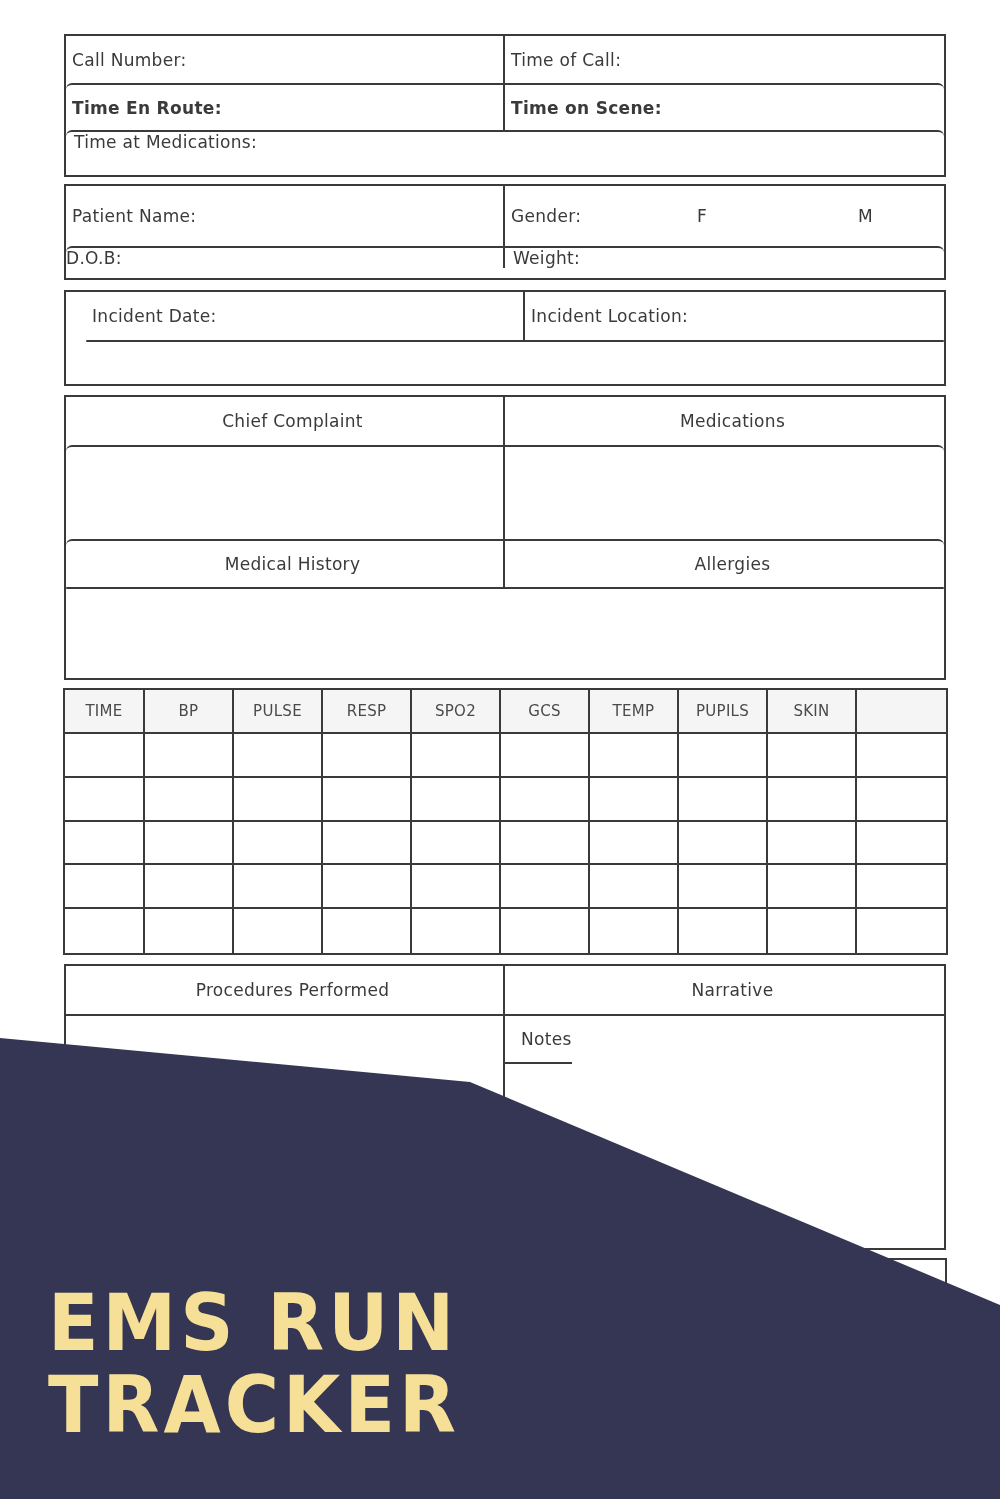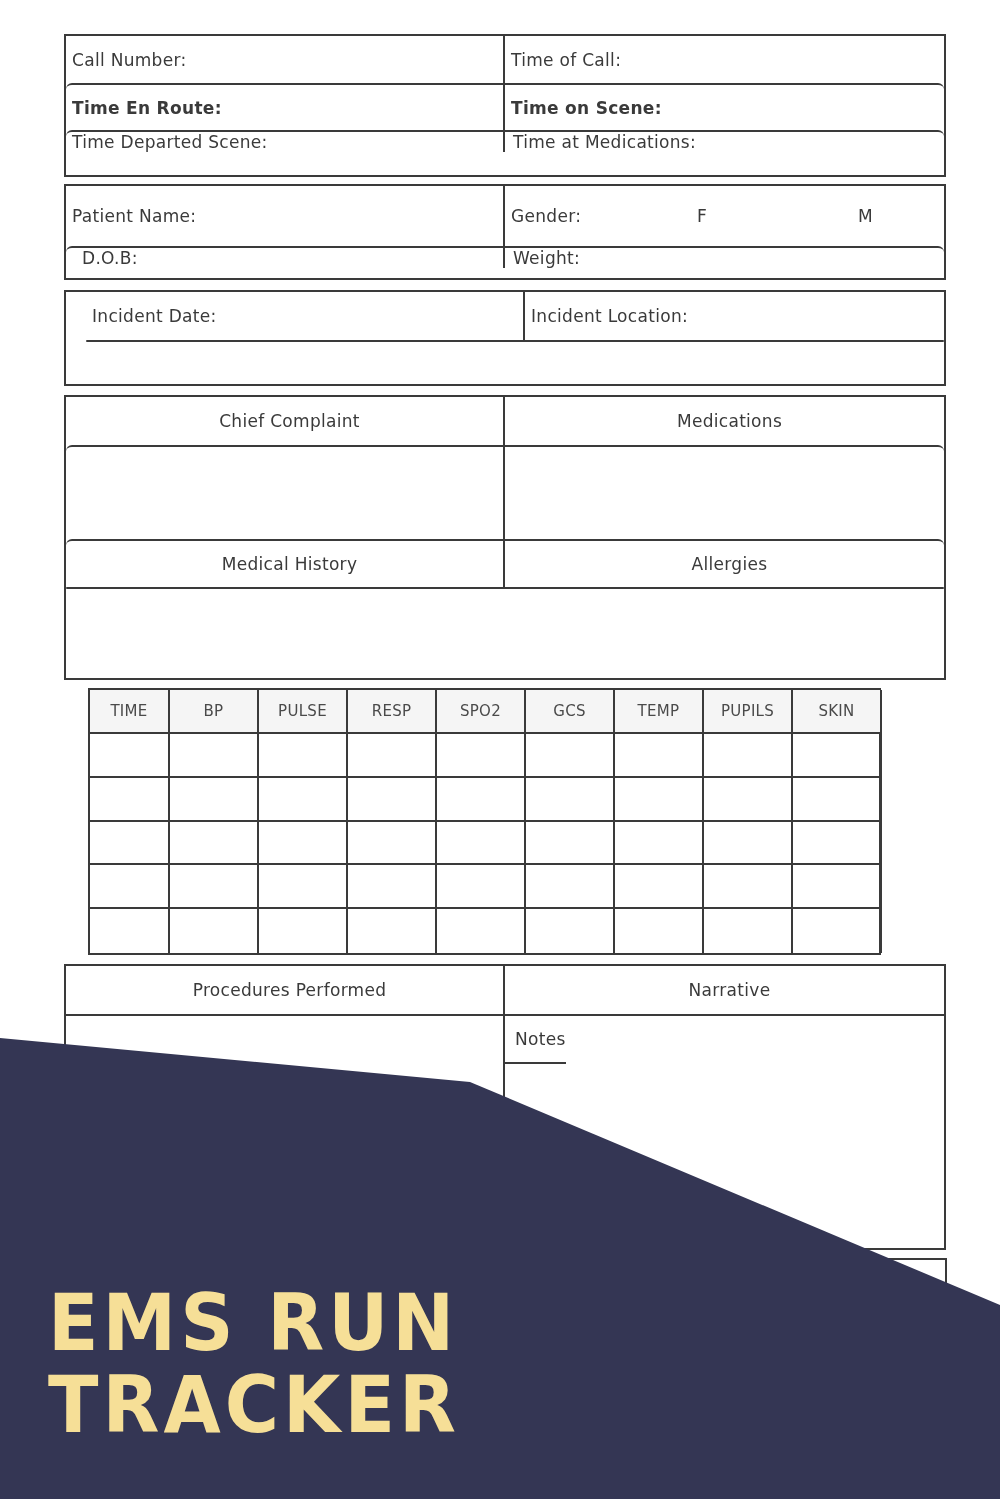--- a/index.html
+++ b/index.html
@@ -15,31 +15,30 @@
     border-collapse: collapse;
   }
   .row { display: flex; border-top: 2px solid #3a3a3a; box-sizing: border-box; border-radius: 6px; }
   .row:first-child { border-top: none; }
   .cell {
     box-sizing: border-box; display: flex; align-items: center;
     font-size: 17px; letter-spacing: 0.3px; color: #3a3a3a;
   }
   .cell.l { width: 439px; border-right: 2px solid #3a3a3a; padding-left: 6px; }
   .cell.r { flex: 1; padding-left: 6px; }
-  .cell.center { justify-content: center; padding-left: 10px; }
+  .cell.center { justify-content: center; padding-left: 16px; }
   .gender-opt { position: absolute; }
 
   
   .vitals {
-    position: absolute; left: 63px; top: 688px; width: 793px; height: 267px;
+    position: absolute; left: 63px; top: 688px; width: 885px; height: 267px;
     border: 2px solid #3a3a3a; box-sizing: border-box;
     display: grid;
     grid-template-columns: 80px 89px 89px 89px 89px 89px 89px 89px 89px 1fr;
     grid-template-rows: 44px repeat(5, 1fr);
-    margin-left: 25px;
   }
   .vc {
     border-right: 2px solid #3a3a3a; border-bottom: 2px solid #3a3a3a;
     box-sizing: border-box; display: flex; align-items: center; justify-content: center;
     font-size: 15px; color: #4a4a4a; letter-spacing: 0.3px;
   }
   .vc.hdr { background: #f5f5f5; }
   .vc.lastcol { border-right: none; }
   .vc.lastrow { border-bottom: none; }
 
@@ -69,42 +68,39 @@
   </div>
   <div class="row" style="height:47px;font-weight:bold;">
     <div class="cell l">
         <span>Time En Route:</span>
       </div>
     <div class="cell r">
         <span>Time on Scene:</span>
       </div>
   </div>
   <div class="row" style="flex:1;">
-    <div class="cell l">
-        <span>Time Departed Scene:</span>
-      </div>
     <div class="cell r">
         <span style="padding-left:2px;">Time at Medications:</span>
       </div>
   </div>
 </div>
 
 <div class="tbl" style="top:184px; height:96px;">
   <div class="row" style="height:60px; position:relative;">
     <div class="cell l">
         <span>Patient Name:</span>
       </div>
     <div class="cell r" style="position:relative;">
       <span>Gender:</span>
       <span class="gender-opt" style="left:192px;">F</span>
       <span class="gender-opt" style="left:353px;">M</span>
     </div>
   </div>
   <div class="row" style="flex:1;">
-    <div class="cell l" style="padding-left:16px;">
+    <div class="cell l" style="padding-left:0;">
         <span>D.O.B:</span>
       </div>
     <div class="cell r" style="padding-left:8px;">
         <span>Weight:</span>
       </div>
   </div>
 </div>
 
 <div class="tbl" style="top:290px; height:96px;padding-left:20px;">
   <div class="row" style="height:48px;">

